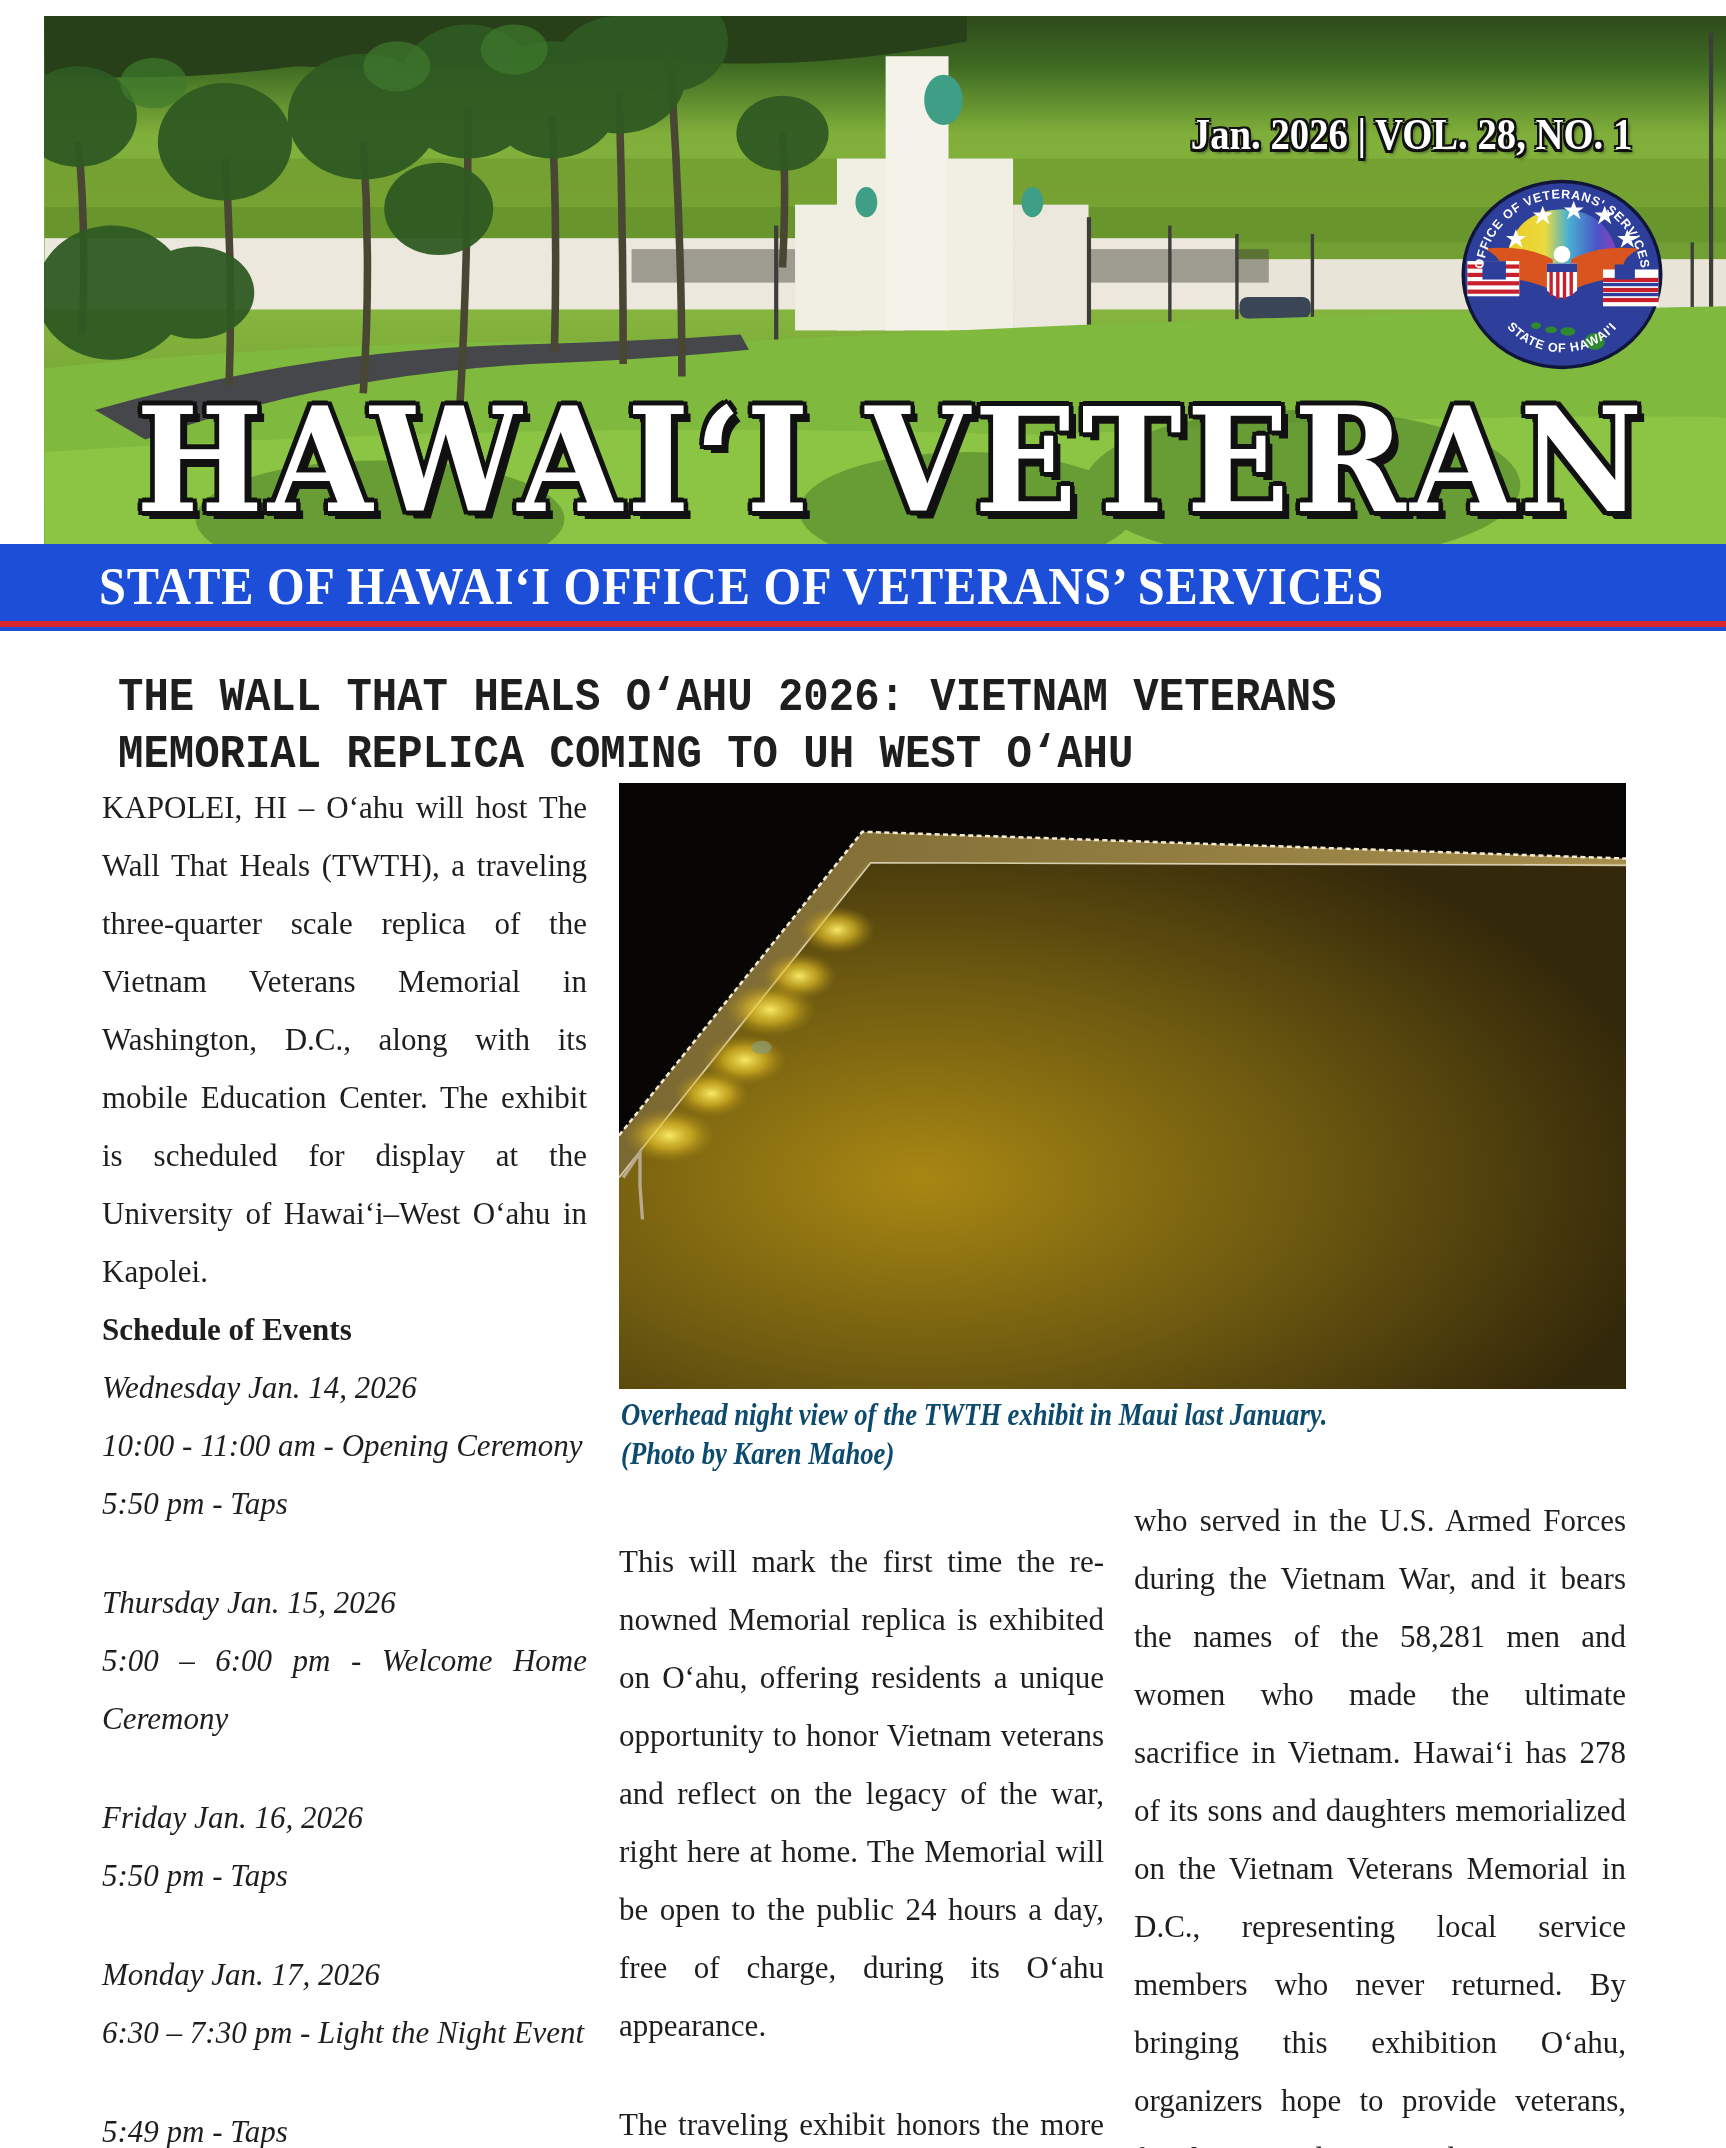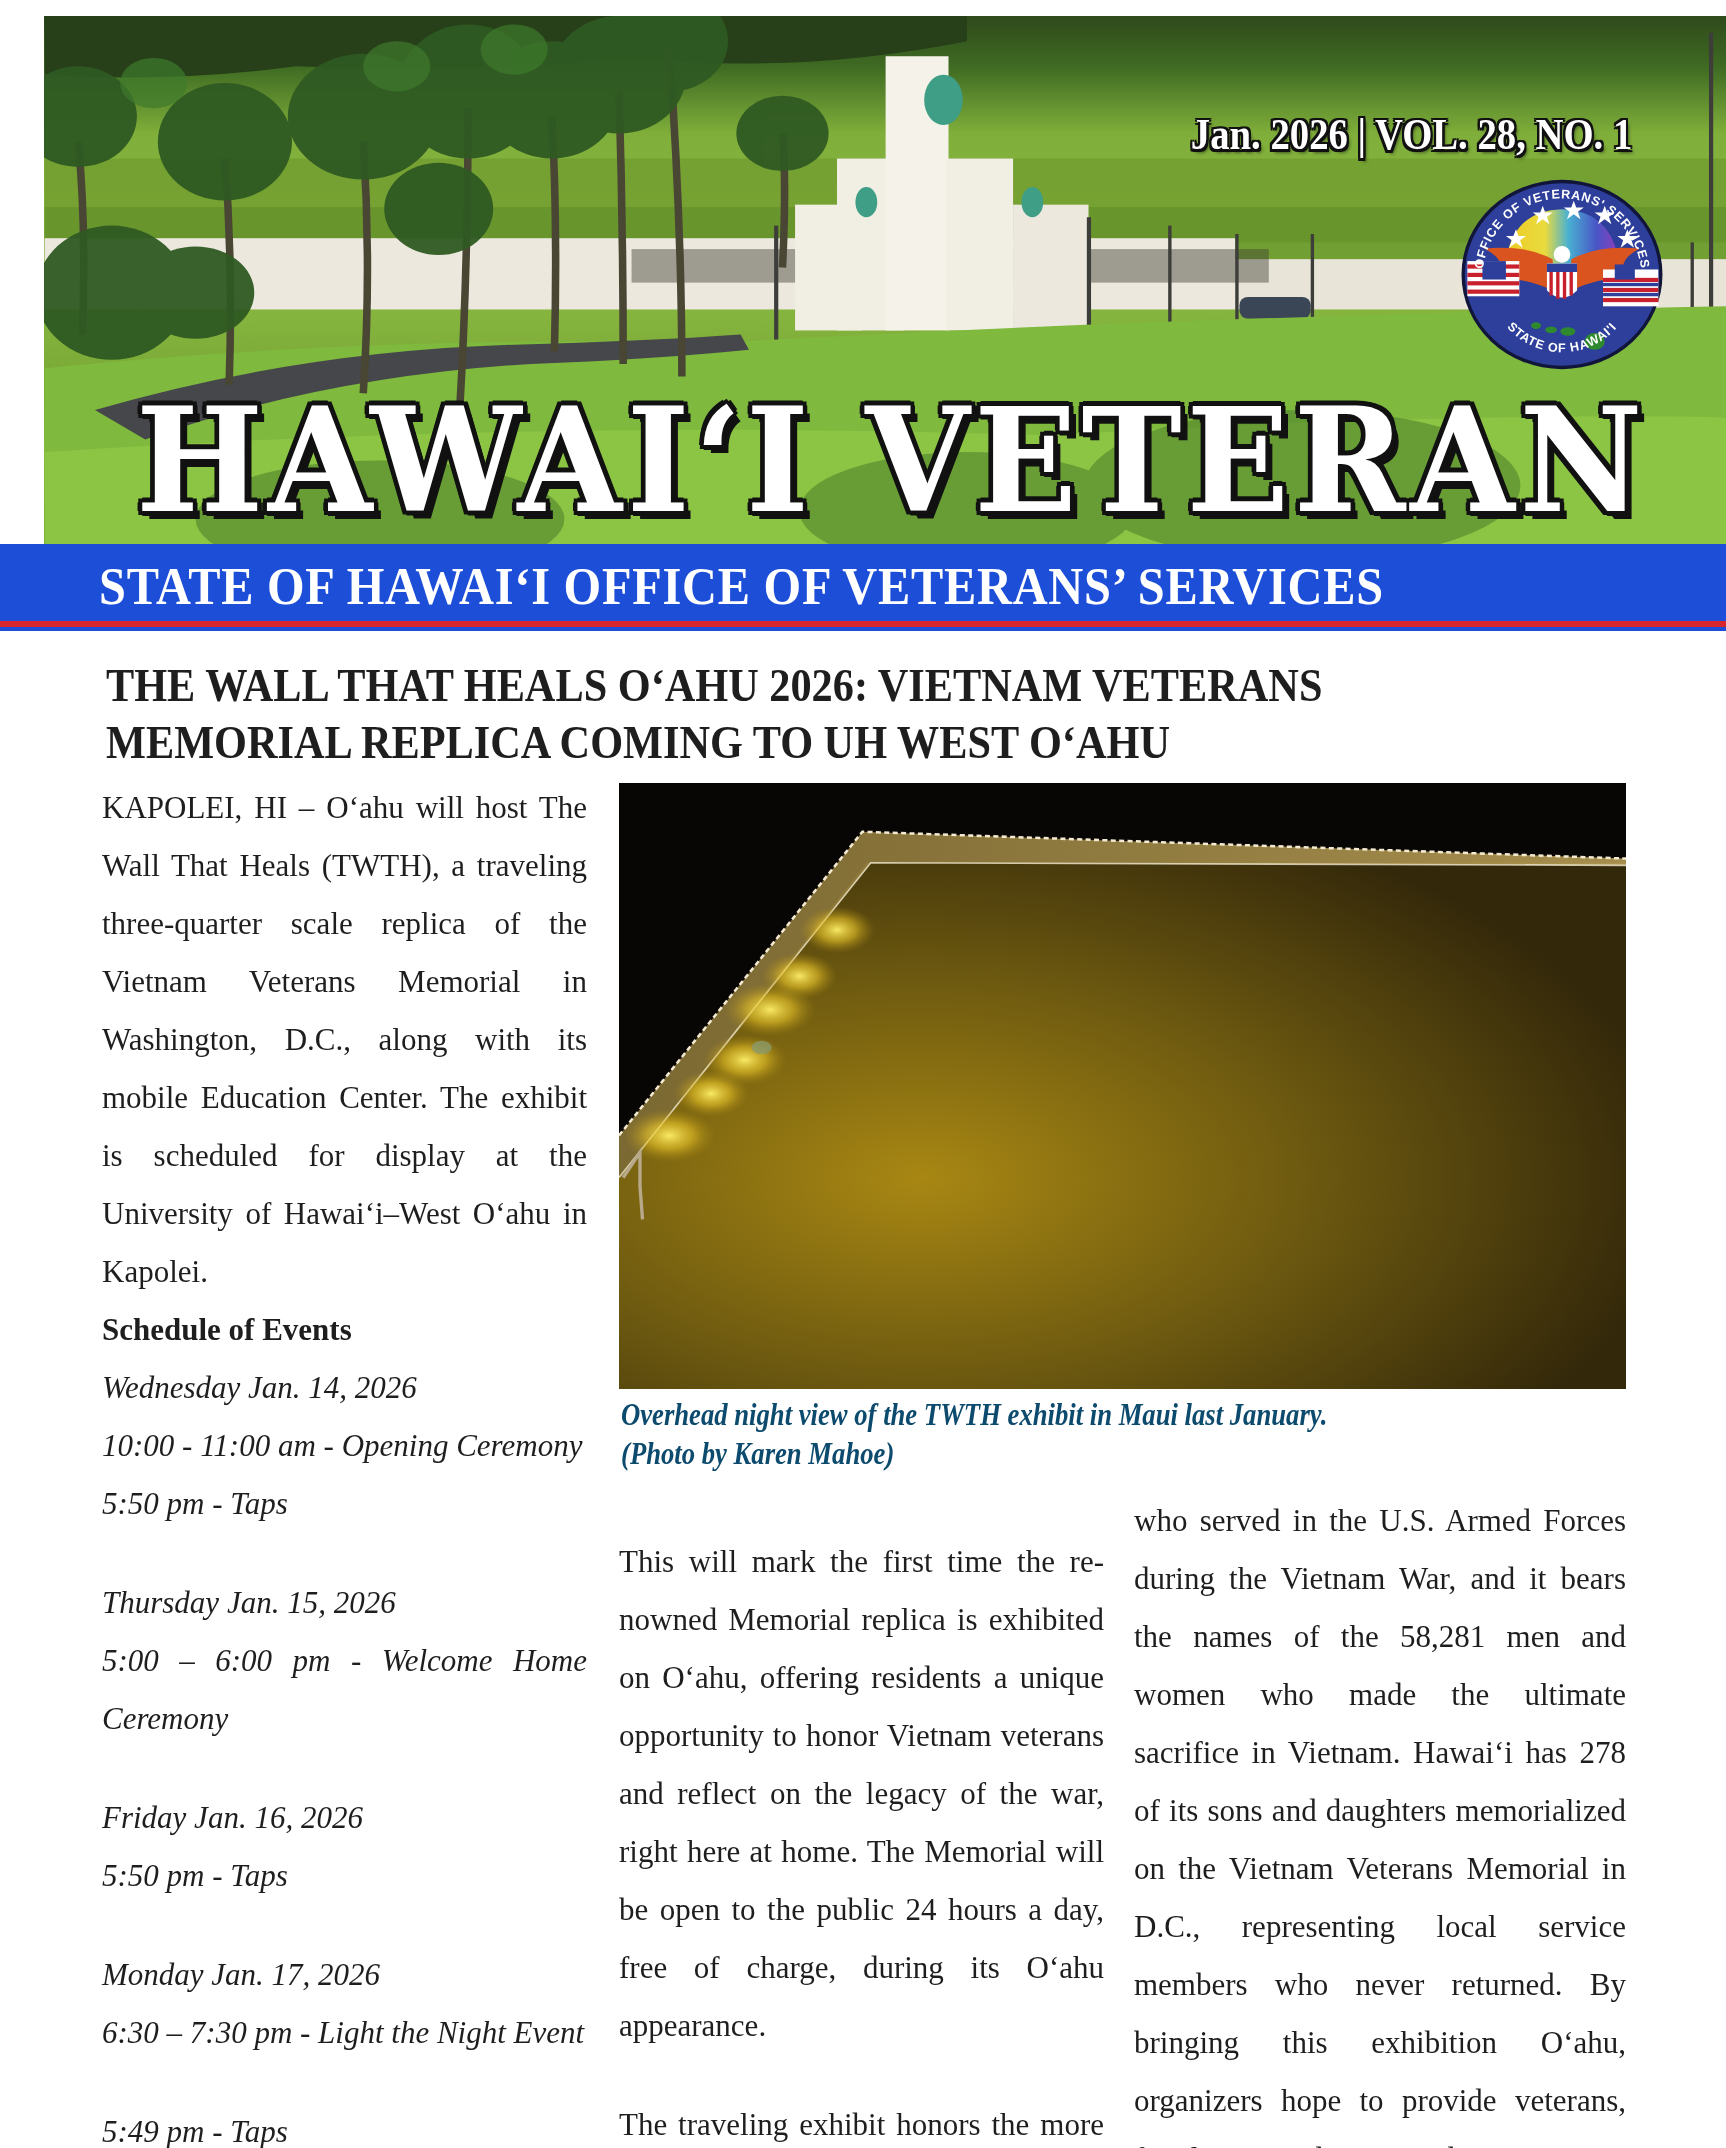--- a/index.html
+++ b/index.html
@@ -230,21 +230,21 @@
   </svg>
 
   <div class="nameplate">HAWAI‘I VETERAN</div>
 </header>
 
 <div class="banner">
   <div class="banner-text">STATE OF HAWAI‘I OFFICE OF VETERANS’ SERVICES</div>
   <div class="redline"></div>
 </div>
 
-<h1 class="headline" style="margin:4px;">
+<h1 class="headline" style="margin:16px;font-family:Liberation Mono, monospace;">
   <div>THE WALL THAT HEALS O‘AHU 2026: VIETNAM VETERANS</div>
   <div>MEMORIAL REPLICA COMING TO UH WEST O‘AHU</div>
 </h1>
 
 <section class="col-left body-text">
   <p>KAPOLEI, HI – O‘ahu will host The Wall That Heals (TWTH), a traveling three-quarter scale replica of the Vietnam Veterans Memorial in Washington, D.C., along with its mobile Education Center. The ex­hibit is scheduled for display at the University of Hawai‘i–West O‘ahu in Kapolei.</p>
   <p class="sched-title">Schedule of Events</p>
   <div>
     <div class="sched-day">
       <span class="sched-line">Wednesday  Jan. 14, 2026</span>

